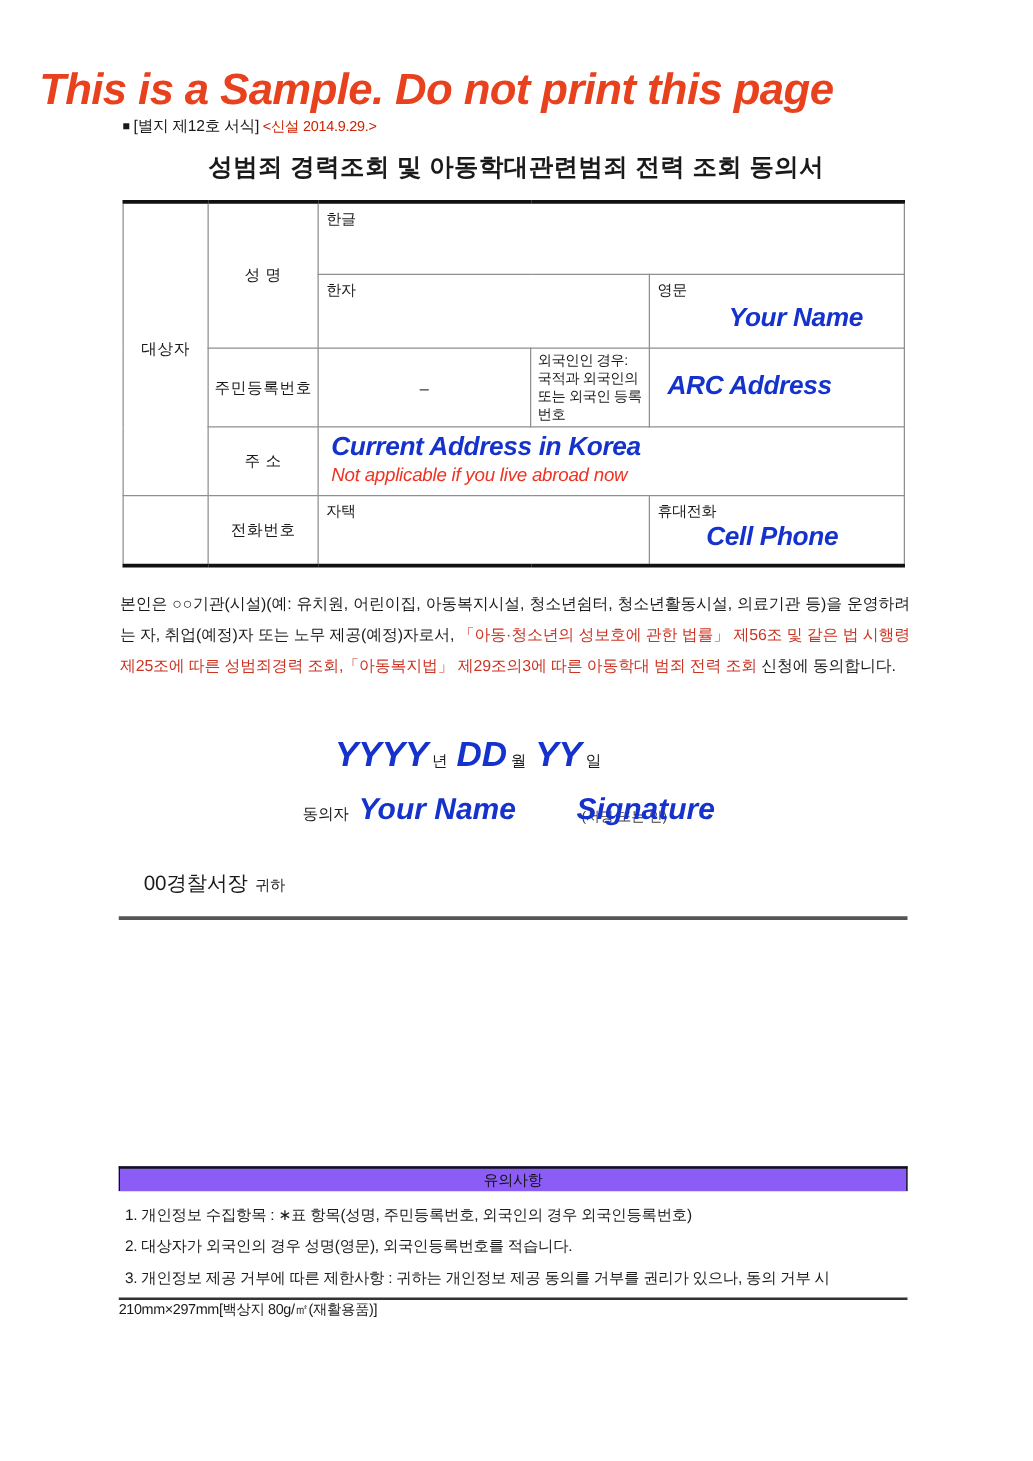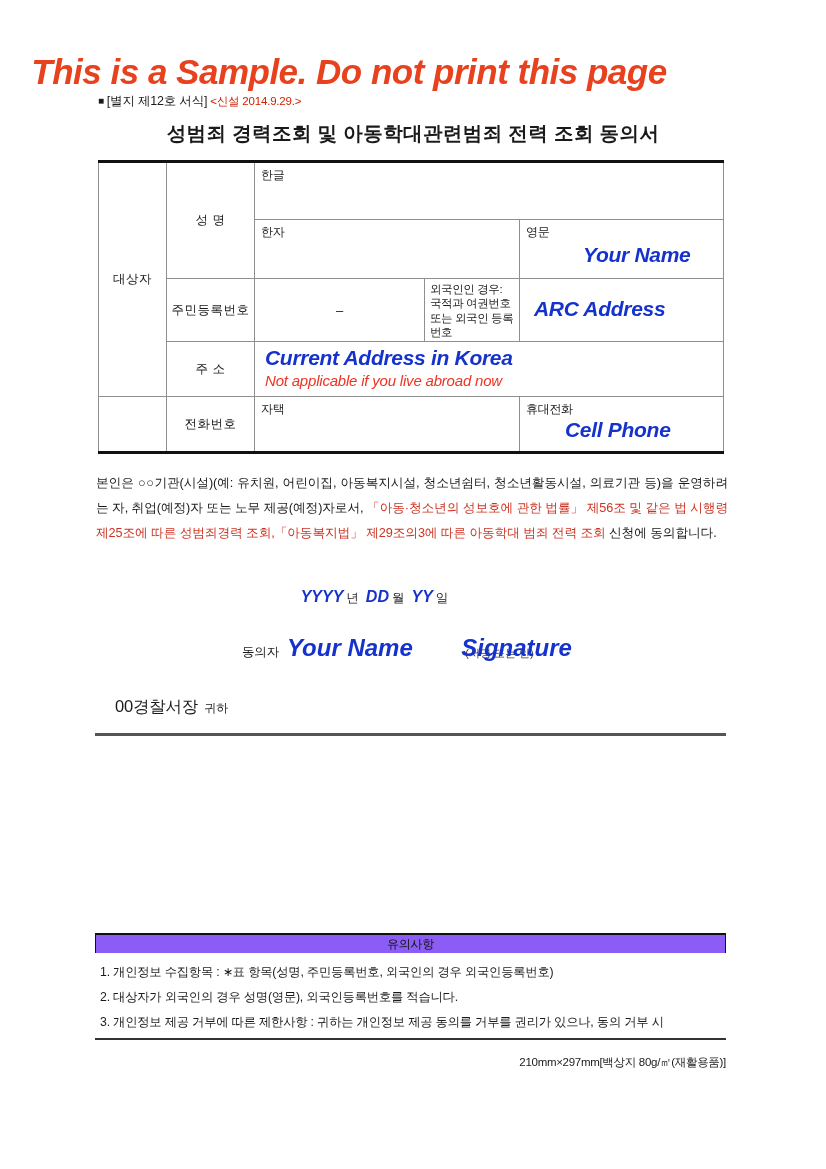--- a/index.html
+++ b/index.html
@@ -170,21 +170,21 @@
     width: 826px;
     text-align: center;
     padding-right: 70px;
     box-sizing: border-box;
     white-space: nowrap;
   }
   .date-line .big {
     color: #1533cc;
     font-style: italic;
     font-weight: bold;
-    font-size: 16px;
+    font-size: 28px;
     text-align: center;
   }
   .date-line .unit {
     font-size: 12.5px;
     color: #1a1a1a;
     margin: 0 7px 0 3px;
   }
 
   
   .sign-line {
@@ -293,23 +293,22 @@
     text-indent: 0;
   }
   .notice-rule {
     width: 631px;
     height: 2px;
     background: #333333;
     margin-top: 1px;
   }
   .paper-spec {
     width: 631px;
-    text-align: right;
     font-size: 11.5px;
-    padding-top: 15px;
+    padding-top: 0;
     letter-spacing: -0.3px;
     white-space: nowrap;
     color: #1a1a1a;
   }
 </style>
 </head>
 <body>
 
 <div class="page">
 
@@ -348,21 +347,21 @@
       <td colspan="2">
         <span class="cell-tag">영문</span>
         <span class="fill-blue ovf" style="left:63px;top:23px">Your Name</span>
       </td>
     </tr>
 
     <tr>
       <td class="lbl-center">주민등록번호</td>
       <td class="dash-mark" style="height:62px">–</td>
       <td>
-        <span class="cell-tag-wrap">외국인인 경우: 국적과 여권번호 또는 외국인 등록번호</span>
+        <span class="cell-tag-wrap">외국인인 경우: 국적과 외국인의 또는 외국인 등록번호</span>
       </td>
       <td>
         <span class="fill-blue ovf" style="left:14px;top:18px">ARC Address</span>
       </td>
     </tr>
 
     <tr>
       <td class="lbl-center">주    소</td>
       <td colspan="3" style="height:54px">
         <span class="fill-blue ovf" style="left:10px;top:4px">Current Address in Korea</span>

